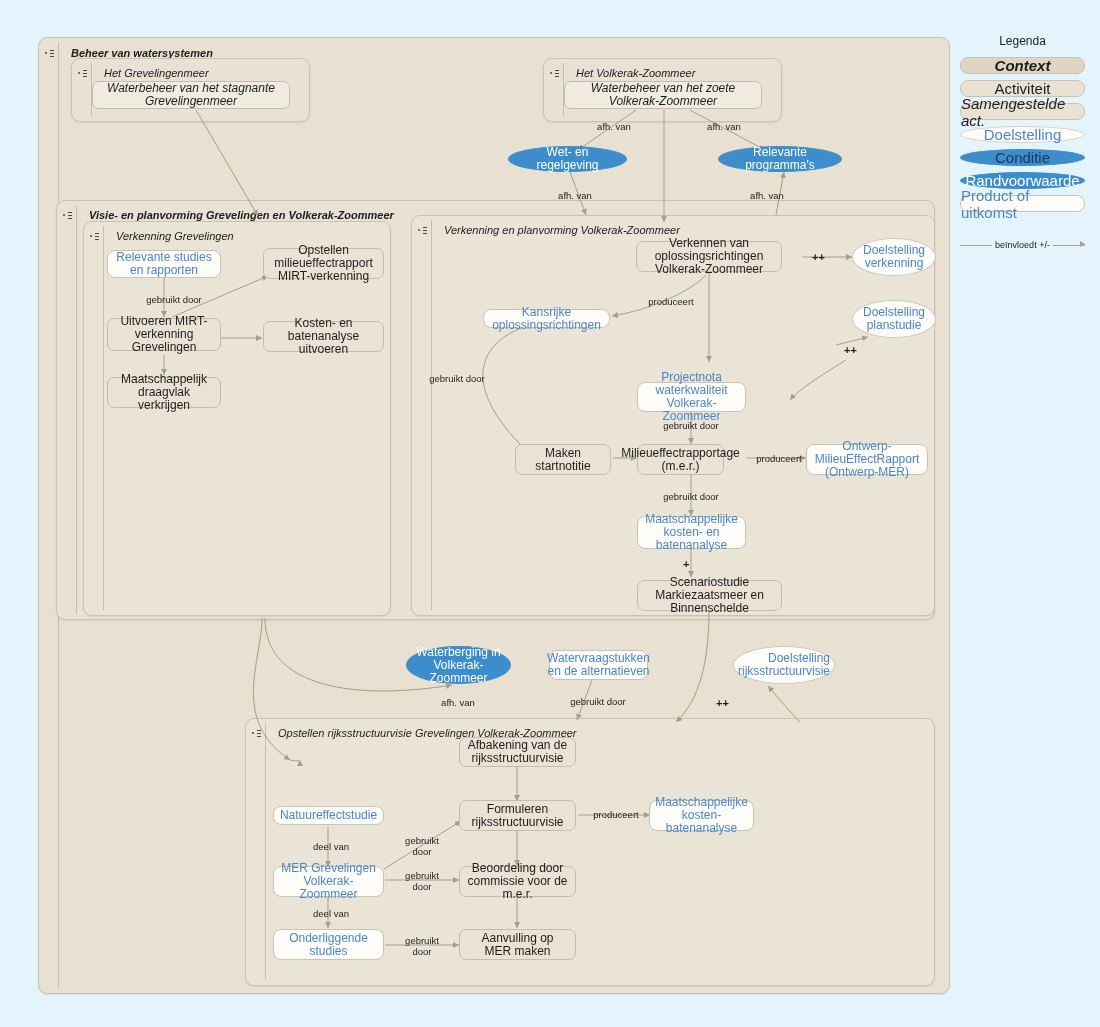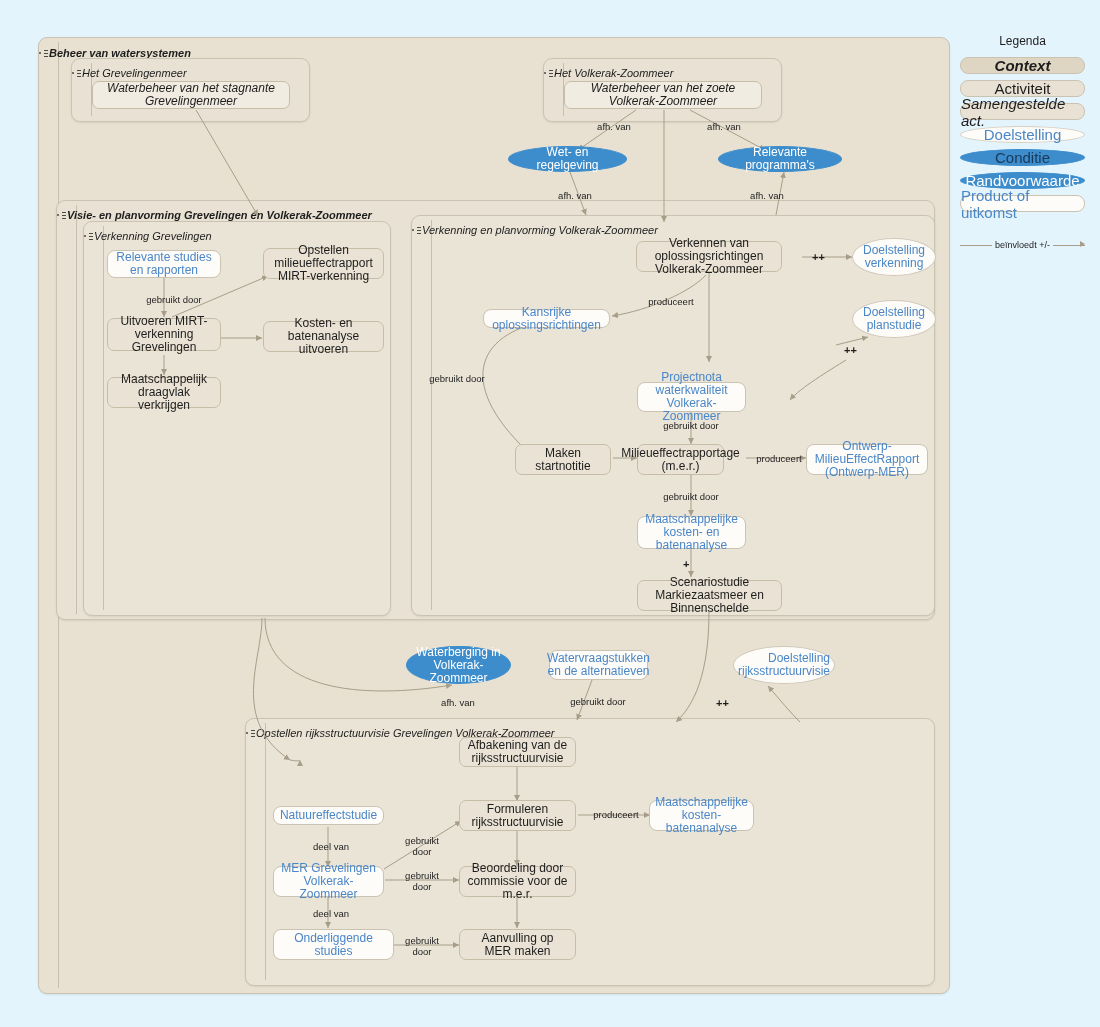--- a/index.html
+++ b/index.html
@@ -16,22 +16,22 @@
     position:absolute;
     background:#e8e1d2;
     border:1px solid #cbc3b2;
     border-radius:9px;
     box-shadow:0 1px 2px rgba(0,0,0,.08);
   }
   .grp.lvl2{background:#e9e2d4;}
   .grp.lvl3{background:#eae4d7;}
   .grp-head{
     position:absolute;left:0;top:0;height:22px;
-    display:flex;align-items:center;gap:1px;
-    padding-left:0;white-space:nowrap;
+    display:flex;align-items:center;gap:17px;
+    padding-left:6px;white-space:nowrap;
   }
   .grp-title{
     font-size:11px;font-style:italic;color:#1d1d1d;
     line-height:1;
   }
   .grp-title.bold{font-weight:bold;}
   .gutter{
     position:absolute;left:19px;top:4px;bottom:5px;width:1px;
     background:#c7bfae;
   }
@@ -308,21 +308,21 @@
   <div class="node cond" style="left:406px;top:646px;width:105px;height:38px;">Waterberging in Volkerak-Zoommeer</div>
   <div class="node prod" style="left:549px;top:650px;width:99px;height:30px;">Watervraagstukken en de alternatieven</div>
   <div class="node goal" style="left:733px;top:646px;width:102px;height:38px;text-align:right;">Doelstelling rijksstructuurvisie</div>
 
   <div class="node act" style="left:459px;top:737px;width:117px;height:30px;">Afbakening van de rijksstructuurvisie</div>
   <div class="node prod" style="left:273px;top:806px;width:111px;height:19px;">Natuureffectstudie</div>
   <div class="node act" style="left:459px;top:800px;width:117px;height:31px;">Formuleren rijksstructuurvisie</div>
   <div class="node prod" style="left:649px;top:800px;width:105px;height:31px;">Maatschappelijke kosten-batenanalyse</div>
   <div class="node prod" style="left:273px;top:866px;width:111px;height:31px;">MER Grevelingen Volkerak-Zoommeer</div>
   <div class="node act" style="left:459px;top:866px;width:117px;height:31px;">Beoordeling door commissie voor de m.e.r.</div>
-  <div class="node prod" style="left:273px;top:929px;width:121px;height:31px;">Onderliggende studies</div>
+  <div class="node prod" style="left:273px;top:929px;width:111px;height:31px;">Onderliggende studies</div>
   <div class="node act" style="left:459px;top:929px;width:117px;height:31px;">Aanvulling op MER maken</div>
 
   <div class="elabel" style="left:586px;top:121px;width:56px;">afh. van</div>
   <div class="elabel" style="left:696px;top:121px;width:56px;">afh. van</div>
   <div class="elabel" style="left:547px;top:190px;width:56px;">afh. van</div>
   <div class="elabel" style="left:739px;top:190px;width:56px;">afh. van</div>
 
   <div class="elabel" style="left:134px;top:294px;width:80px;">gebruikt door</div>
 
   <div class="plus" style="left:812px;top:251px;">++</div>

